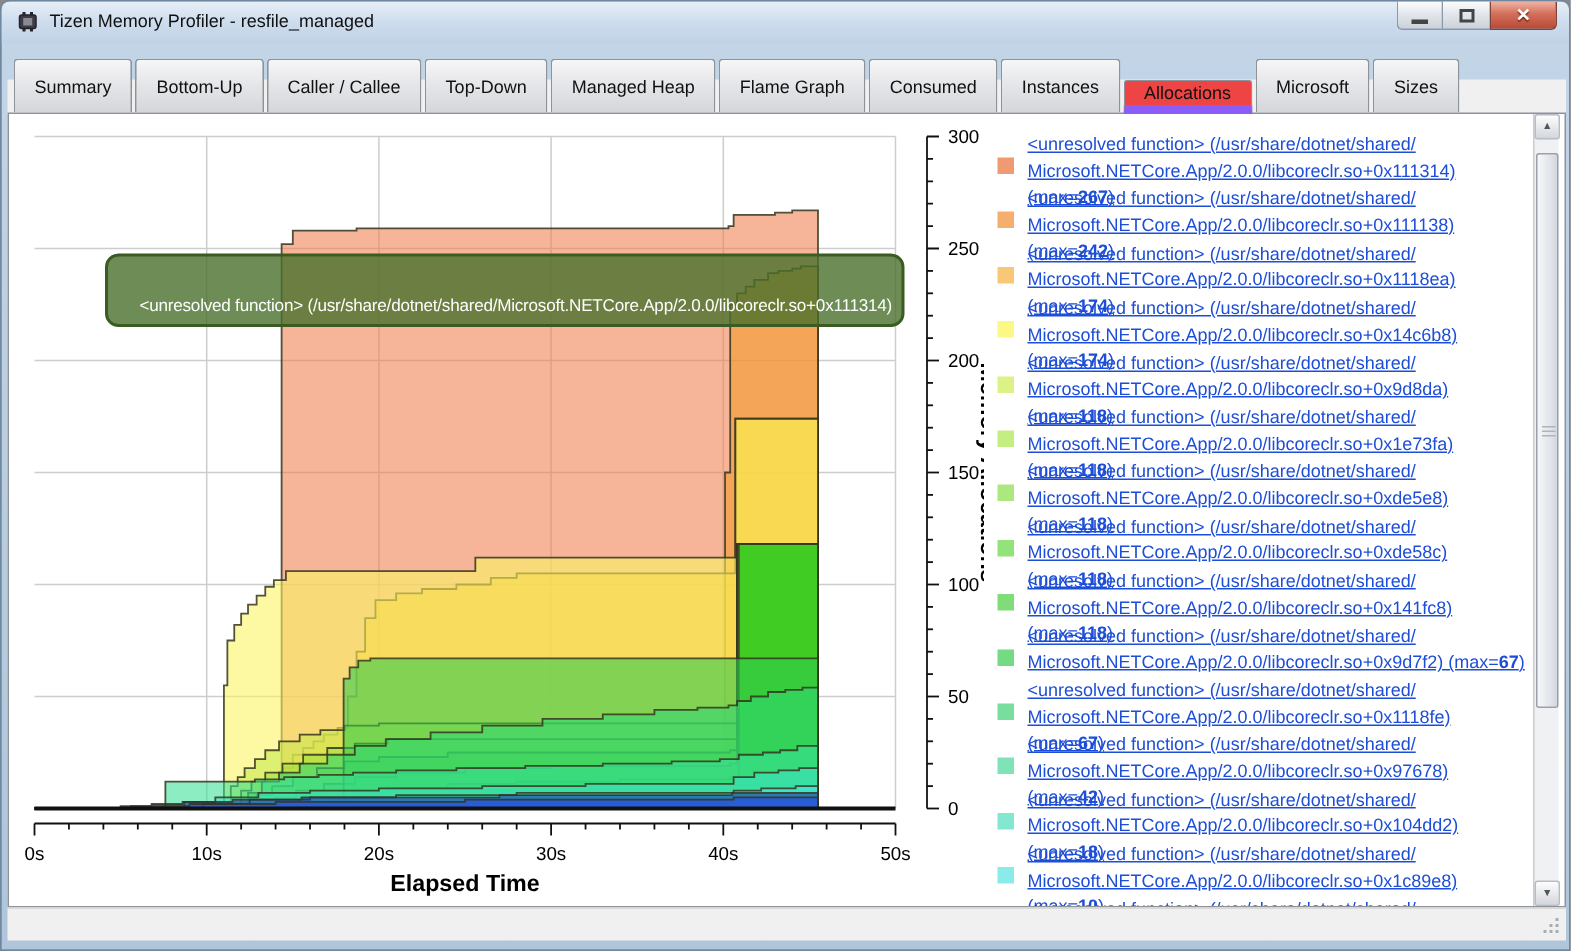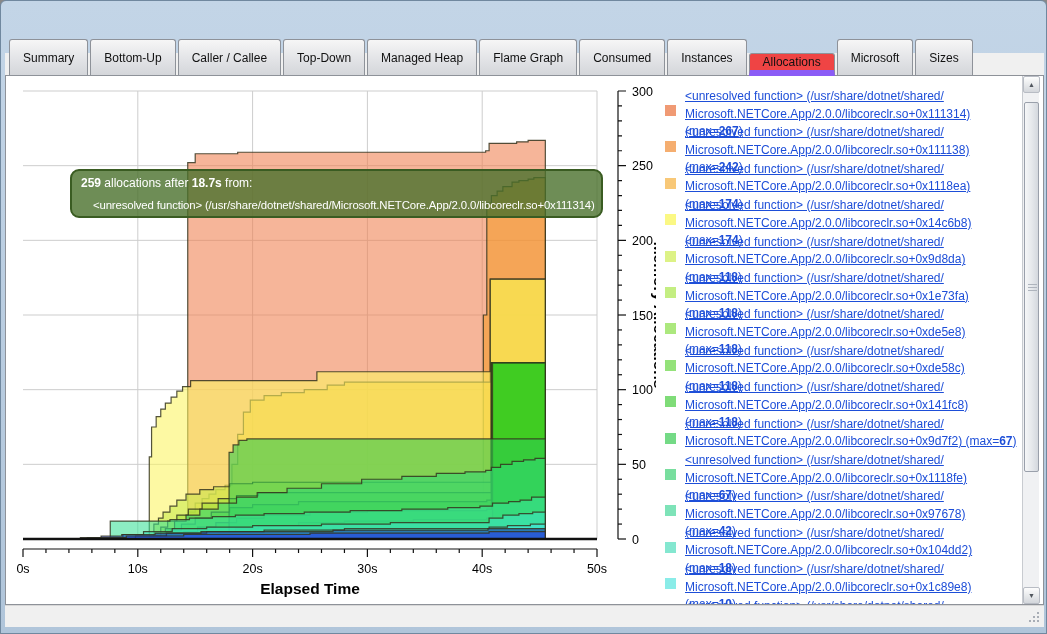--- a/index.html
+++ b/index.html
@@ -34,21 +34,21 @@
        display:flex;align-items:center;justify-content:center;padding:0 13px;margin-right:2px;position:relative;}
   .tab.active{height:23px;background:#ef4444;z-index:3;margin-bottom:-1px;border-bottom:6px solid #8b5cf6;}
   
   .content{position:absolute;left:4px;top:74px;width:1039px;height:530px;background:#fff;
            border:1px solid #8e9299;overflow:hidden;}
   #chart-svg{position:absolute;left:0;top:0;}
   
   .tooltip{position:absolute;left:64px;top:93px;width:533px;height:49px;z-index:5;
            background:rgba(74,112,44,0.80);border:2px solid #3a5c22;border-radius:9px;
            color:#fff;font-size:12px;padding:5px 9px;white-space:nowrap;}
-  .tooltip .l2{margin-top:9px;margin-left:12px;font-size:11.4px;letter-spacing:-0.15px;}
+  .tooltip .l2{margin-top:22px;margin-left:12px;font-size:11.4px;letter-spacing:-0.15px;}
   
   .legend{position:absolute;left:656px;top:0;width:358px;height:528px;overflow:hidden;}
   .lentry{position:absolute;left:0;width:356px;height:36px;}
   .lswatch{position:absolute;left:3px;top:17px;width:11px;height:11px;}
   .ltext{position:absolute;left:23px;top:0;width:333px;font-size:12px;line-height:17.5px;color:#1d4ed8;text-decoration:underline;}
   
   .vscroll{position:absolute;left:1016px;top:0;width:17px;height:528px;background:#f0f1f3;border-left:1px solid #c8cbd0;}
   .sbtn{position:absolute;left:0;width:17px;height:17px;border:1px solid #b8bcc4;border-radius:2px;
         background:linear-gradient(#fdfdfd,#e8eaec 50%,#d3d6db);display:flex;align-items:center;justify-content:center;
         font-size:7px;color:#50565e;}
@@ -57,20 +57,42 @@
   .sgrip{position:absolute;left:3px;top:50%;width:9px;height:1px;background:#aeb4bd;box-shadow:0 3px 0 #aeb4bd,0 -3px 0 #aeb4bd;}
   
   .statusbar{position:absolute;left:4px;top:604px;width:1039px;height:22px;background:#f0f0f0;border-top:1px solid #d8d8d8;}
   .sizegrip{position:absolute;right:3px;bottom:3px;width:13px;height:13px;}
 </style>
 </head>
 <body>
 
 <div id="stage">
 
+  <div class="titlebar">
+    <svg class="app-icon" viewBox="0 0 15 15">
+      <rect x="2" y="3" width="11" height="9" rx="1.5" fill="#3c3c44" stroke="#23232a"></rect>
+      <rect x="4" y="12" width="2" height="2" fill="#23232a"></rect>
+        <rect x="9" y="12" width="2" height="2" fill="#23232a"></rect>
+      <rect x="4" y="1" width="2" height="2" fill="#23232a"></rect>
+        <rect x="9" y="1" width="2" height="2" fill="#23232a"></rect>
+      <rect x="4.5" y="5" width="6" height="5" fill="#8a8a96"></rect>
+    </svg>
+    <span class="title-text">Tizen Memory Profiler - resfile_managed</span>
+    <div class="winbtns">
+      <div class="winbtn min">
+          <span class="glyph-min"></span>
+        </div>
+      <div class="winbtn max">
+          <span class="glyph-max"></span>
+        </div>
+      <div class="winbtn close">
+          <span>✕</span>
+        </div>
+    </div>
+  </div>
 
 
   <div class="tabbar" id="tabbar">
       <div class="tab">Summary</div>
       <div class="tab">Bottom-Up</div>
       <div class="tab">Caller / Callee</div>
       <div class="tab">Top-Down</div>
       <div class="tab">Managed Heap</div>
       <div class="tab">Flame Graph</div>
       <div class="tab">Consumed</div>
@@ -196,21 +218,20 @@
         <text x="626" y="392.835" text-anchor="start" font-size="12.5" fill="#000">50</text>
         <text x="626" y="318.16999999999996" text-anchor="start" font-size="12.5" fill="#000">100</text>
         <text x="626" y="243.505" text-anchor="start" font-size="12.5" fill="#000">150</text>
         <text x="626" y="168.83999999999997" text-anchor="start" font-size="12.5" fill="#000">200</text>
         <text x="626" y="94.17499999999995" text-anchor="start" font-size="12.5" fill="#000">250</text>
         <text x="626" y="19.50999999999999" text-anchor="start" font-size="12.5" fill="#000">300</text>
         <text x="648" y="239.005" text-anchor="middle" font-size="15.5" font-weight="bold" fill="#000" transform="rotate(90 648 239.005)">Memory Allocations</text>
       </svg>
 
     <div class="tooltip">
-      <div><b>259</b><span> allocations after </span><b>18.7s</b><span> from:</span></div>
       <div class="l2">&lt;unresolved function&gt; (/usr/share/dotnet/shared/Microsoft.NETCore.App/2.0.0/libcoreclr.so+0x111314)</div>
     </div>
 
     <div class="legend" id="legend">
         <div class="lentry" style="top: 12px;">
           <span class="lswatch" style="background:#F09A74"></span>
           <div class="ltext">&lt;unresolved function&gt; (/usr/share/dotnet/shared/<br>Microsoft.NETCore.App/2.0.0/libcoreclr.so+0x111314) (max=<b>267</b>)</div>
         </div>
         <div class="lentry" style="top: 48.4px;">
           <span class="lswatch" style="background:#F5AE70"></span>

